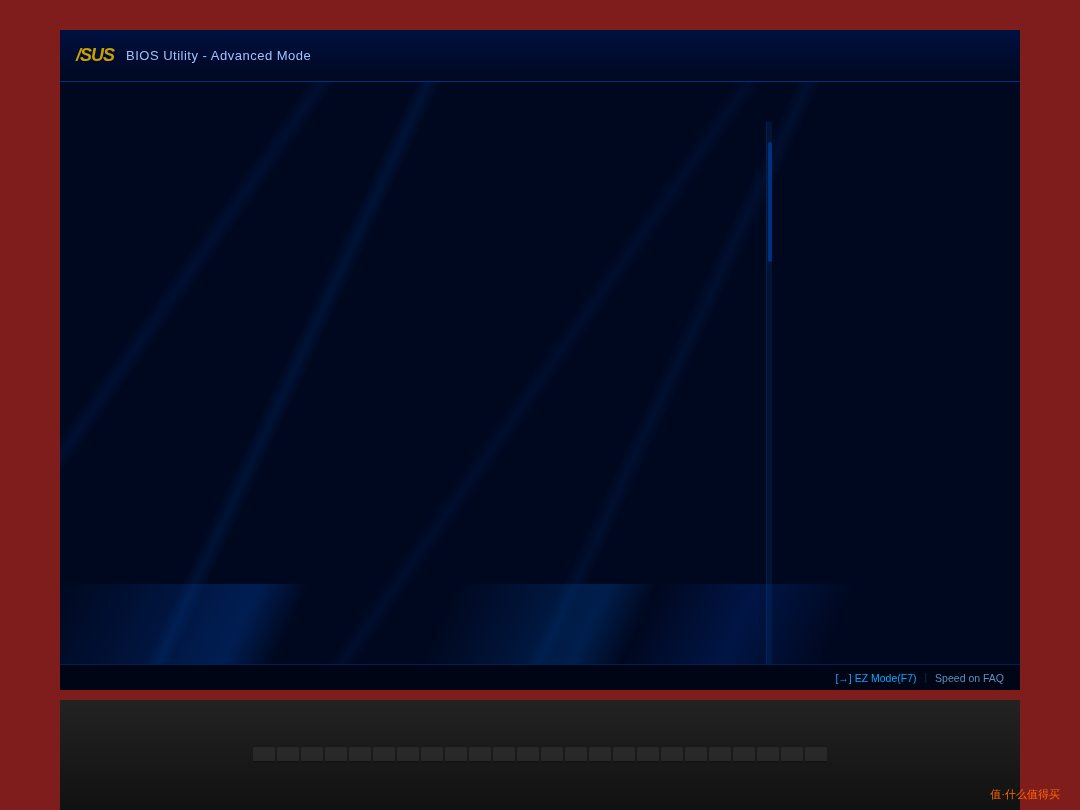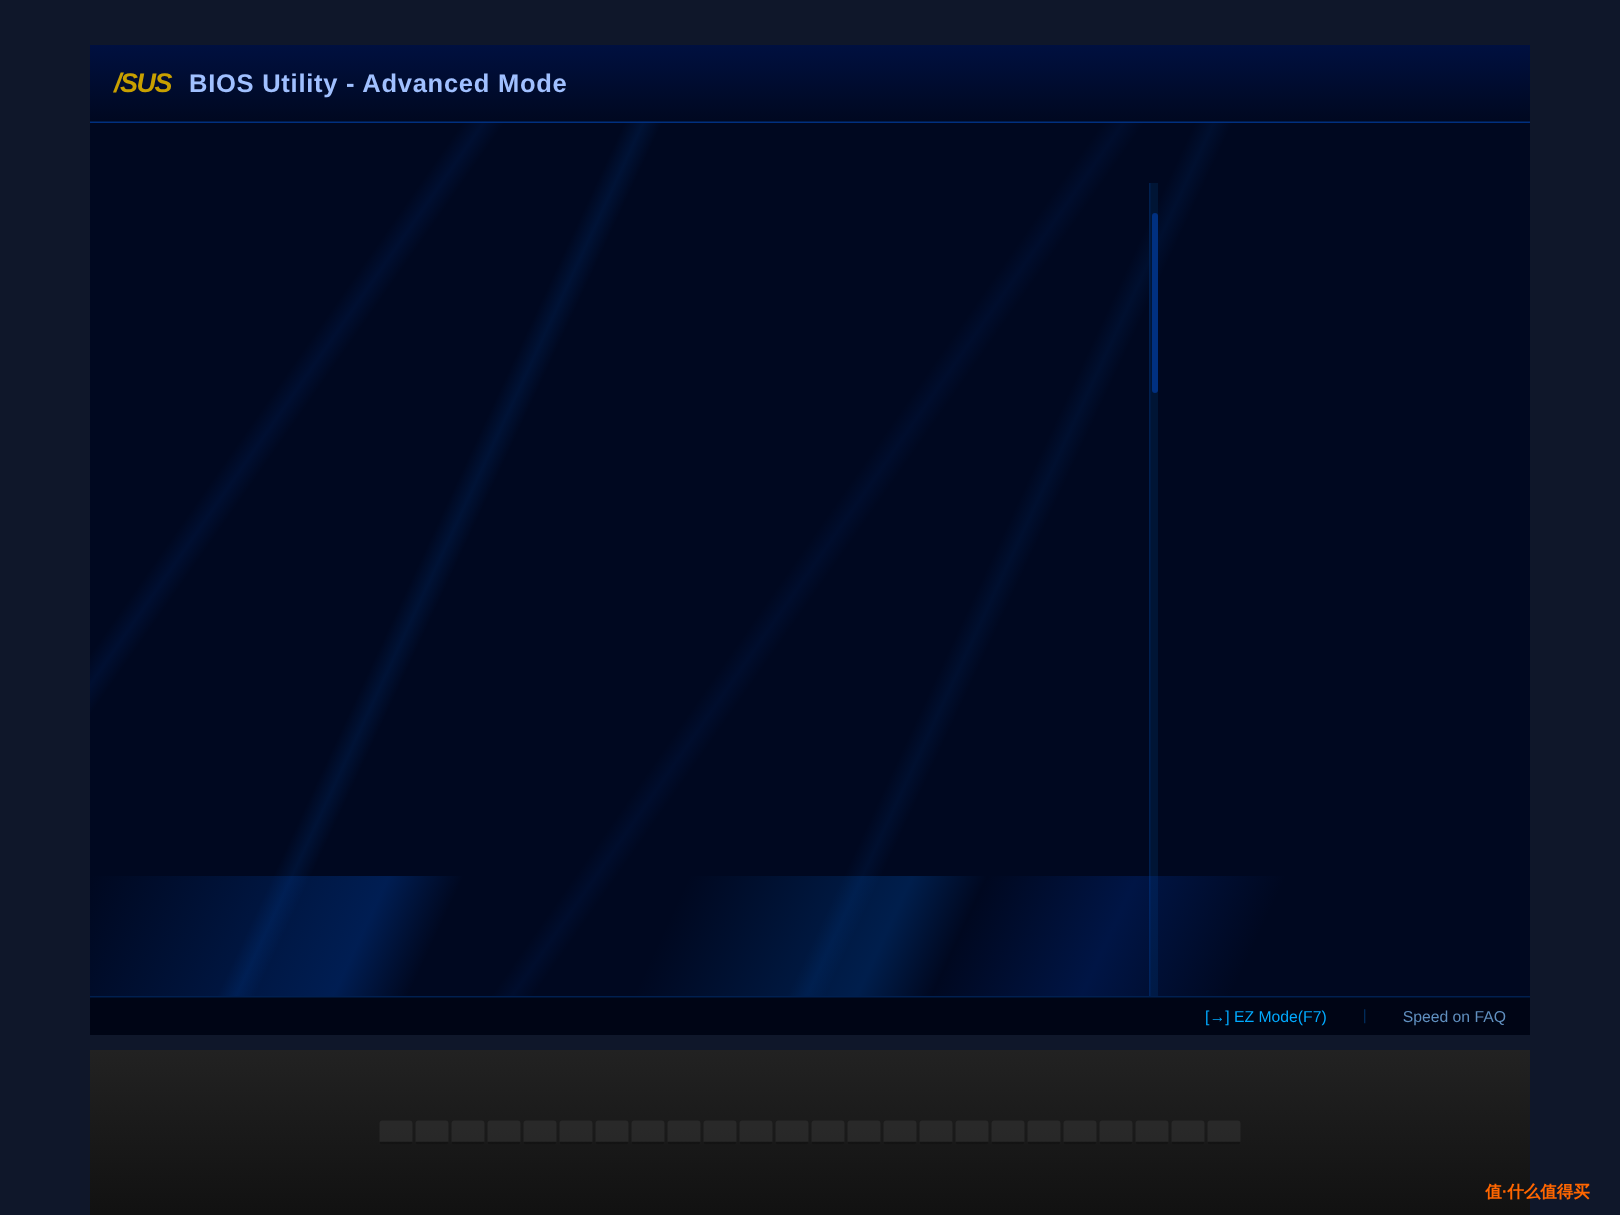--- a/index.html
+++ b/index.html
@@ -9,21 +9,21 @@
       background: #000;
       font-family: 'Segoe UI', Arial, sans-serif;
       overflow: hidden;
       position: relative;
     }
 
     
     .laptop-frame {
       position: absolute;
       top: 0; left: 0; right: 0; bottom: 0;
-      background: #0f172a;
+      background: #7f1d1d;
     }
 
     
     .screen {
       position: absolute;
       top: 30px;
       left: 60px;
       right: 60px;
       bottom: 120px;
       background: #000820;
@@ -57,22 +57,22 @@
       font-size: 18px;
       font-weight: 900;
       font-style: italic;
       letter-spacing: -1px;
       margin-right: 12px;
       font-family: Arial Black, Arial, sans-serif;
     }
 
     .bios-title {
       color: #a0c0ff;
-      font-size: 17px;
-      font-weight: 700;
+      font-size: 13px;
+      font-weight: 400;
       letter-spacing: 0.5px;
       text-align: center;
     }
 
     
     .nav-bar {
       background: #000820;
       display: flex;
       align-items: center;
       padding: 0 20px;
@@ -278,21 +278,21 @@
       bottom: 0;
       left: 0;
       right: 0;
       height: 26px;
       background: #000515;
       border-top: 1px solid #002050;
       display: flex;
       align-items: center;
       justify-content: flex-end;
       padding: 0 16px;
-      gap: 24px;
+      gap: 8px;
     }
 
     .bottom-link {
       color: #6090c0;
       font-size: 10.5px;
       cursor: pointer;
     }
 
     .bottom-link span {
       color: #00aaff;
@@ -347,21 +347,21 @@
       pointer-events: none;
     }
 
     
     .watermark {
       position: absolute;
       bottom: 8px;
       right: 20px;
       color: #ff6600;
       font-size: 11px;
-      font-weight: 700;
+      font-weight: 400;
     }
 
     .scroll-indicator {
       width: 6px;
       background: #001535;
       border-left: 1px solid #002050;
       position: relative;
     }
     .scroll-thumb {
       width: 4px;

